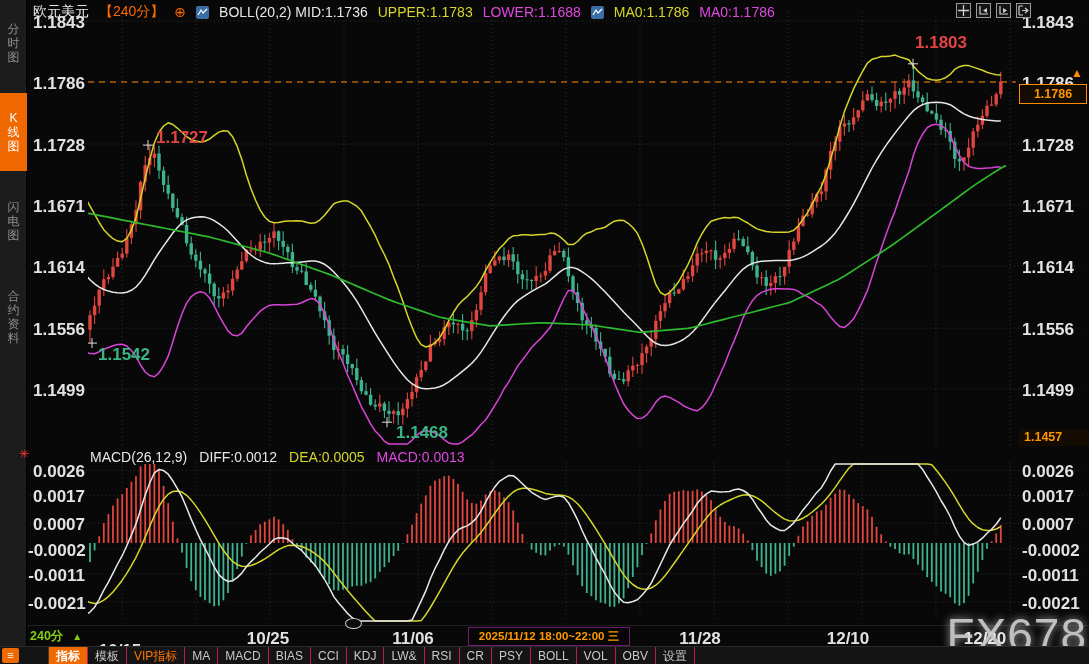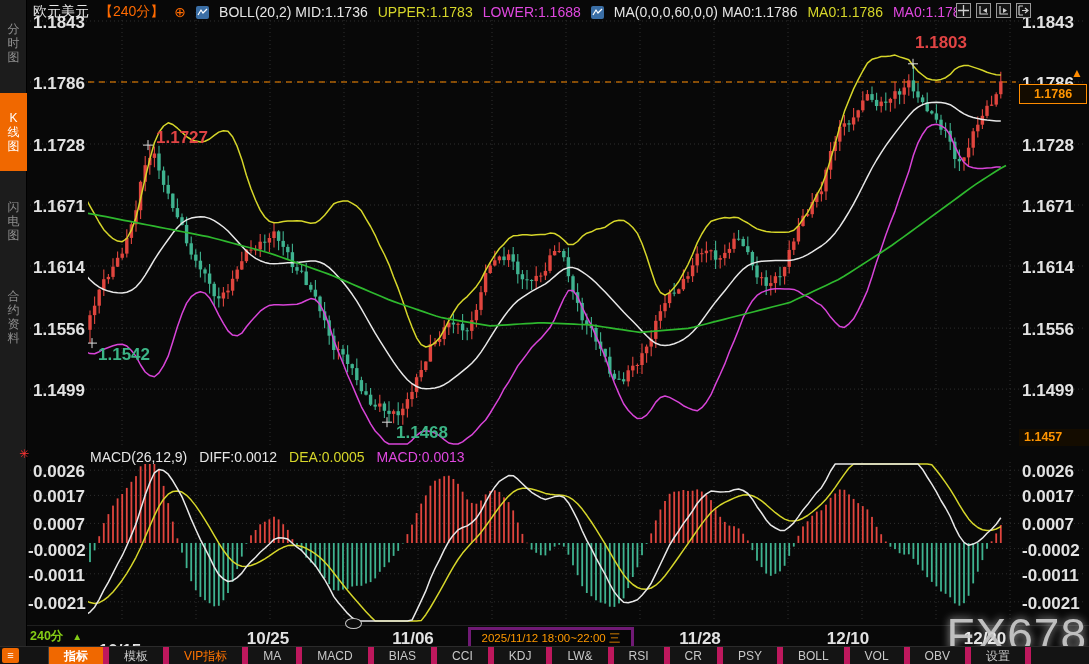--- a/index.html
+++ b/index.html
@@ -32,30 +32,30 @@
            box-sizing:border-box;z-index:4;}
   
   #macd-hdr{position:absolute;left:90px;top:449px;display:flex;gap:12px;font-size:14px;
             color:#e6e6e6;z-index:3;white-space:nowrap;}
   
   #xaxis{position:absolute;left:27px;top:625px;width:1062px;height:21px;border-top:1px solid #1f1f1f;z-index:2;}
   #period-ftr{position:absolute;left:30px;top:628px;color:#84cc16;font-weight:700;font-size:12.5px;
               display:flex;gap:9px;align-items:center;z-index:3;cursor:pointer;}
   #period-ftr .arr{font-size:10px;}
   #xhl{position:absolute;left:468px;top:627px;width:160px;height:17px;line-height:17px;text-align:center;
-       color:#ff9900;background:#060606;border:3px solid #701a75;font-size:11.5px;font-weight:400;z-index:3;}
+       color:#ff9900;background:#060606;border:1px solid #701a75;font-size:11.5px;font-weight:700;z-index:3;}
   #oval{position:absolute;left:345px;top:618px;width:15px;height:9px;border:1px solid #c8c8c8;
         border-radius:50%;background:#0c0c0c;z-index:4;}
   
   #toolbar{position:absolute;left:0;top:646px;width:1089px;height:18px;background:#141414;
            border-top:1px solid #2b2b2b;display:flex;align-items:stretch;font-size:12px;
            color:#c8c8c8;padding-left:48px;box-sizing:border-box;z-index:6;}
   #tb-menu{position:absolute;left:2px;top:648px;width:17px;height:15px;background:#f06800;border-radius:2px;
            color:#fff;font-size:11px;line-height:15px;text-align:center;cursor:pointer;z-index:7;}
-  .tb-item{padding:0 15px;line-height:18px;border-right:6px solid #be185d;cursor:pointer;white-space:nowrap;}
+  .tb-item{padding:0 7px;line-height:18px;border-right:1px solid #be185d;cursor:pointer;white-space:nowrap;}
   .tb-item:first-child{border-left:1px solid #3a3a3a;}
   .tb-item.active{background:#f06800;color:#fff;font-weight:700;}
   .tb-item.vip{color:#ff7300;}
   
   #watermark{position:absolute;right:2px;top:608px;font-size:46px;color:#cfcfcf;letter-spacing:1px;
              text-shadow:0 0 8px rgba(255,255,255,.75);opacity:.92;z-index:5;}
   #chart-svg{position:absolute;left:0;top:0;z-index:1;}
 </style>
 </head>
 <body>
@@ -758,21 +758,20 @@
     </span>
     <span>BOLL(20,2) MID:1.1736</span>
     <span class="y">UPPER:1.1783</span>
     <span class="m">LOWER:1.1688</span>
     <span class="badge">
       <svg width="13" height="13">
           <rect x="0" y="0" width="13" height="13" rx="2" fill="#3a6ea5"></rect>
           <polyline points="2,9 5,4 7,7 11,3" fill="none" stroke="#fff" stroke-width="1.2"></polyline>
         </svg>
     </span>
-    <span>MA(0,0,0,60,0,0) MA0:1.1786</span>
     <span class="y">MA0:1.1786</span>
     <span class="m">MA0:1.1786</span>
   </header>
 
   <div id="win-icons">
     <div class="wbtn">
       <svg width="11" height="11">
           <path d="M5.5 0v11M0 5.5h11" stroke="#cfcfcf" stroke-width="1.3"></path>
         </svg>
     </div>

